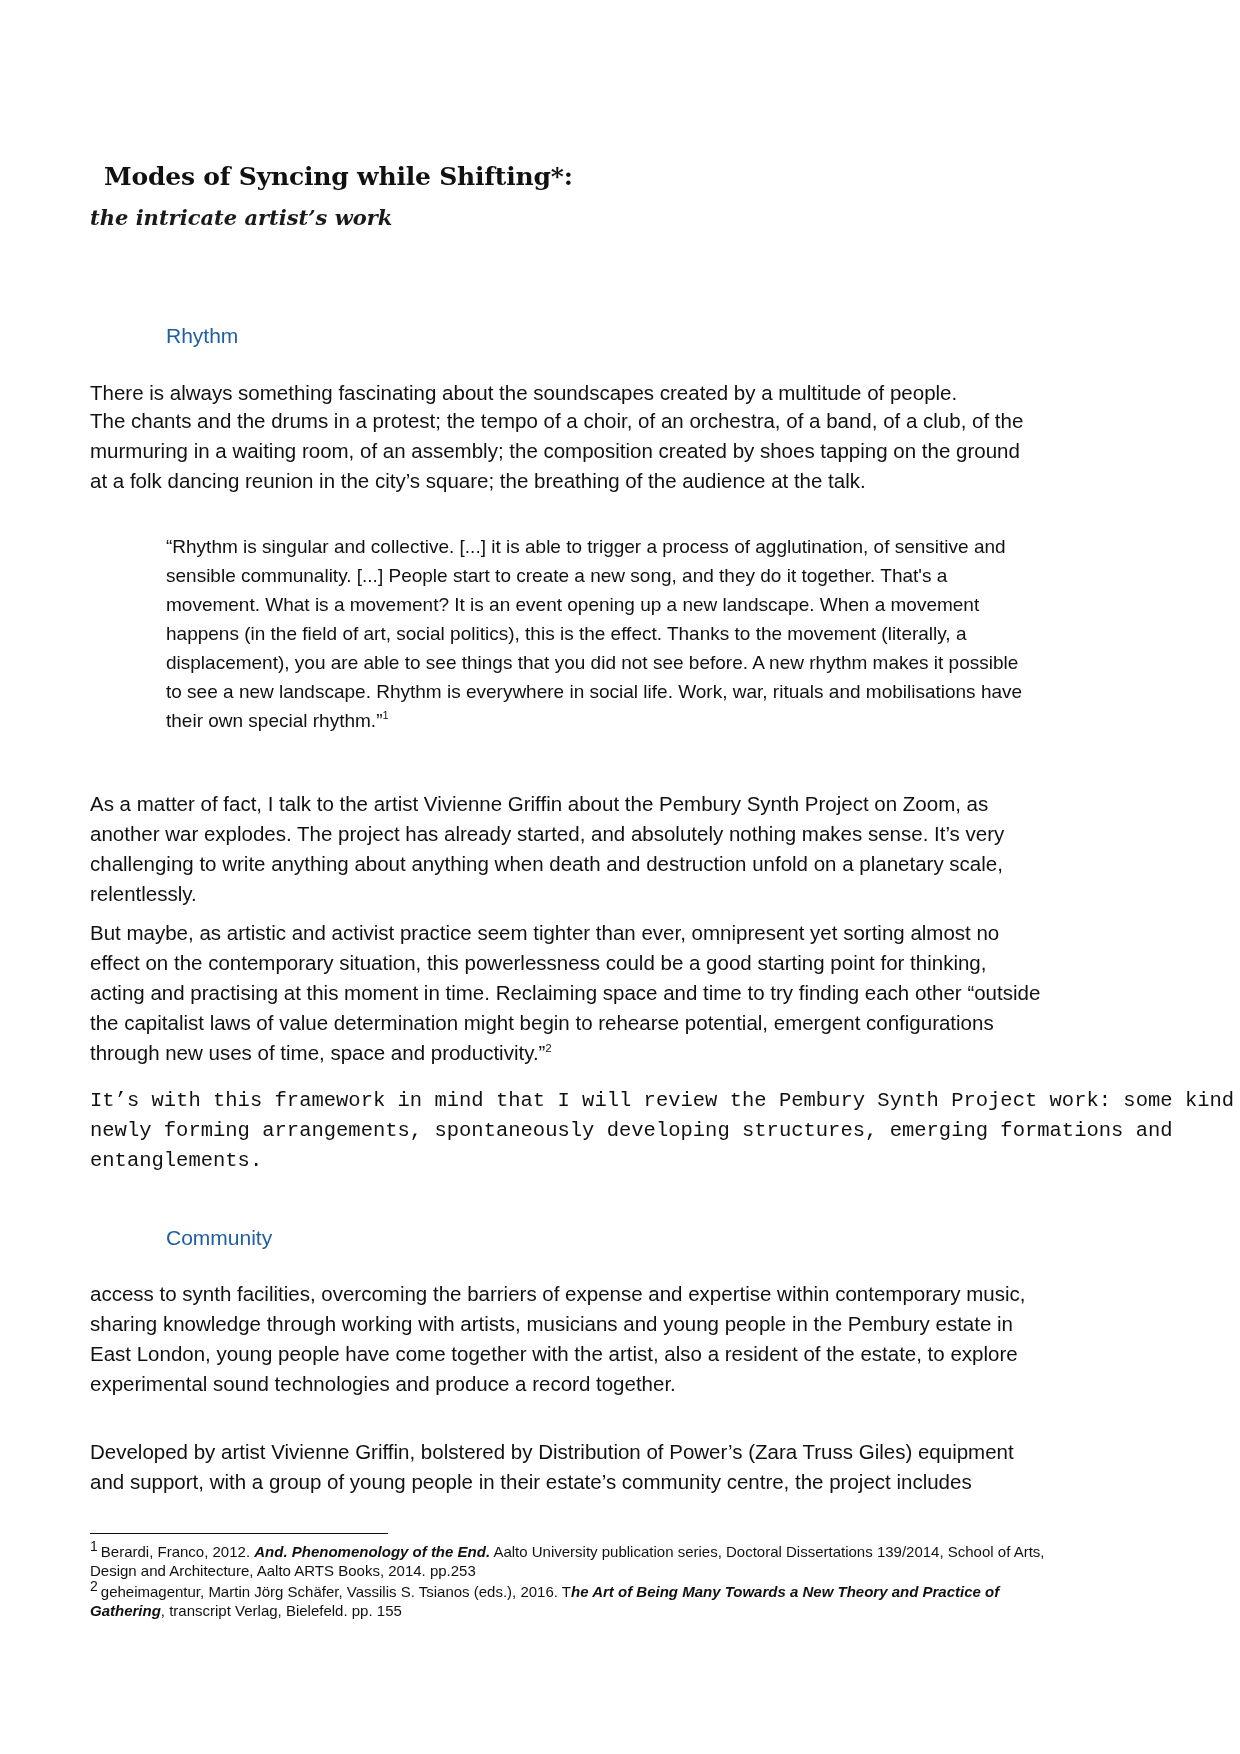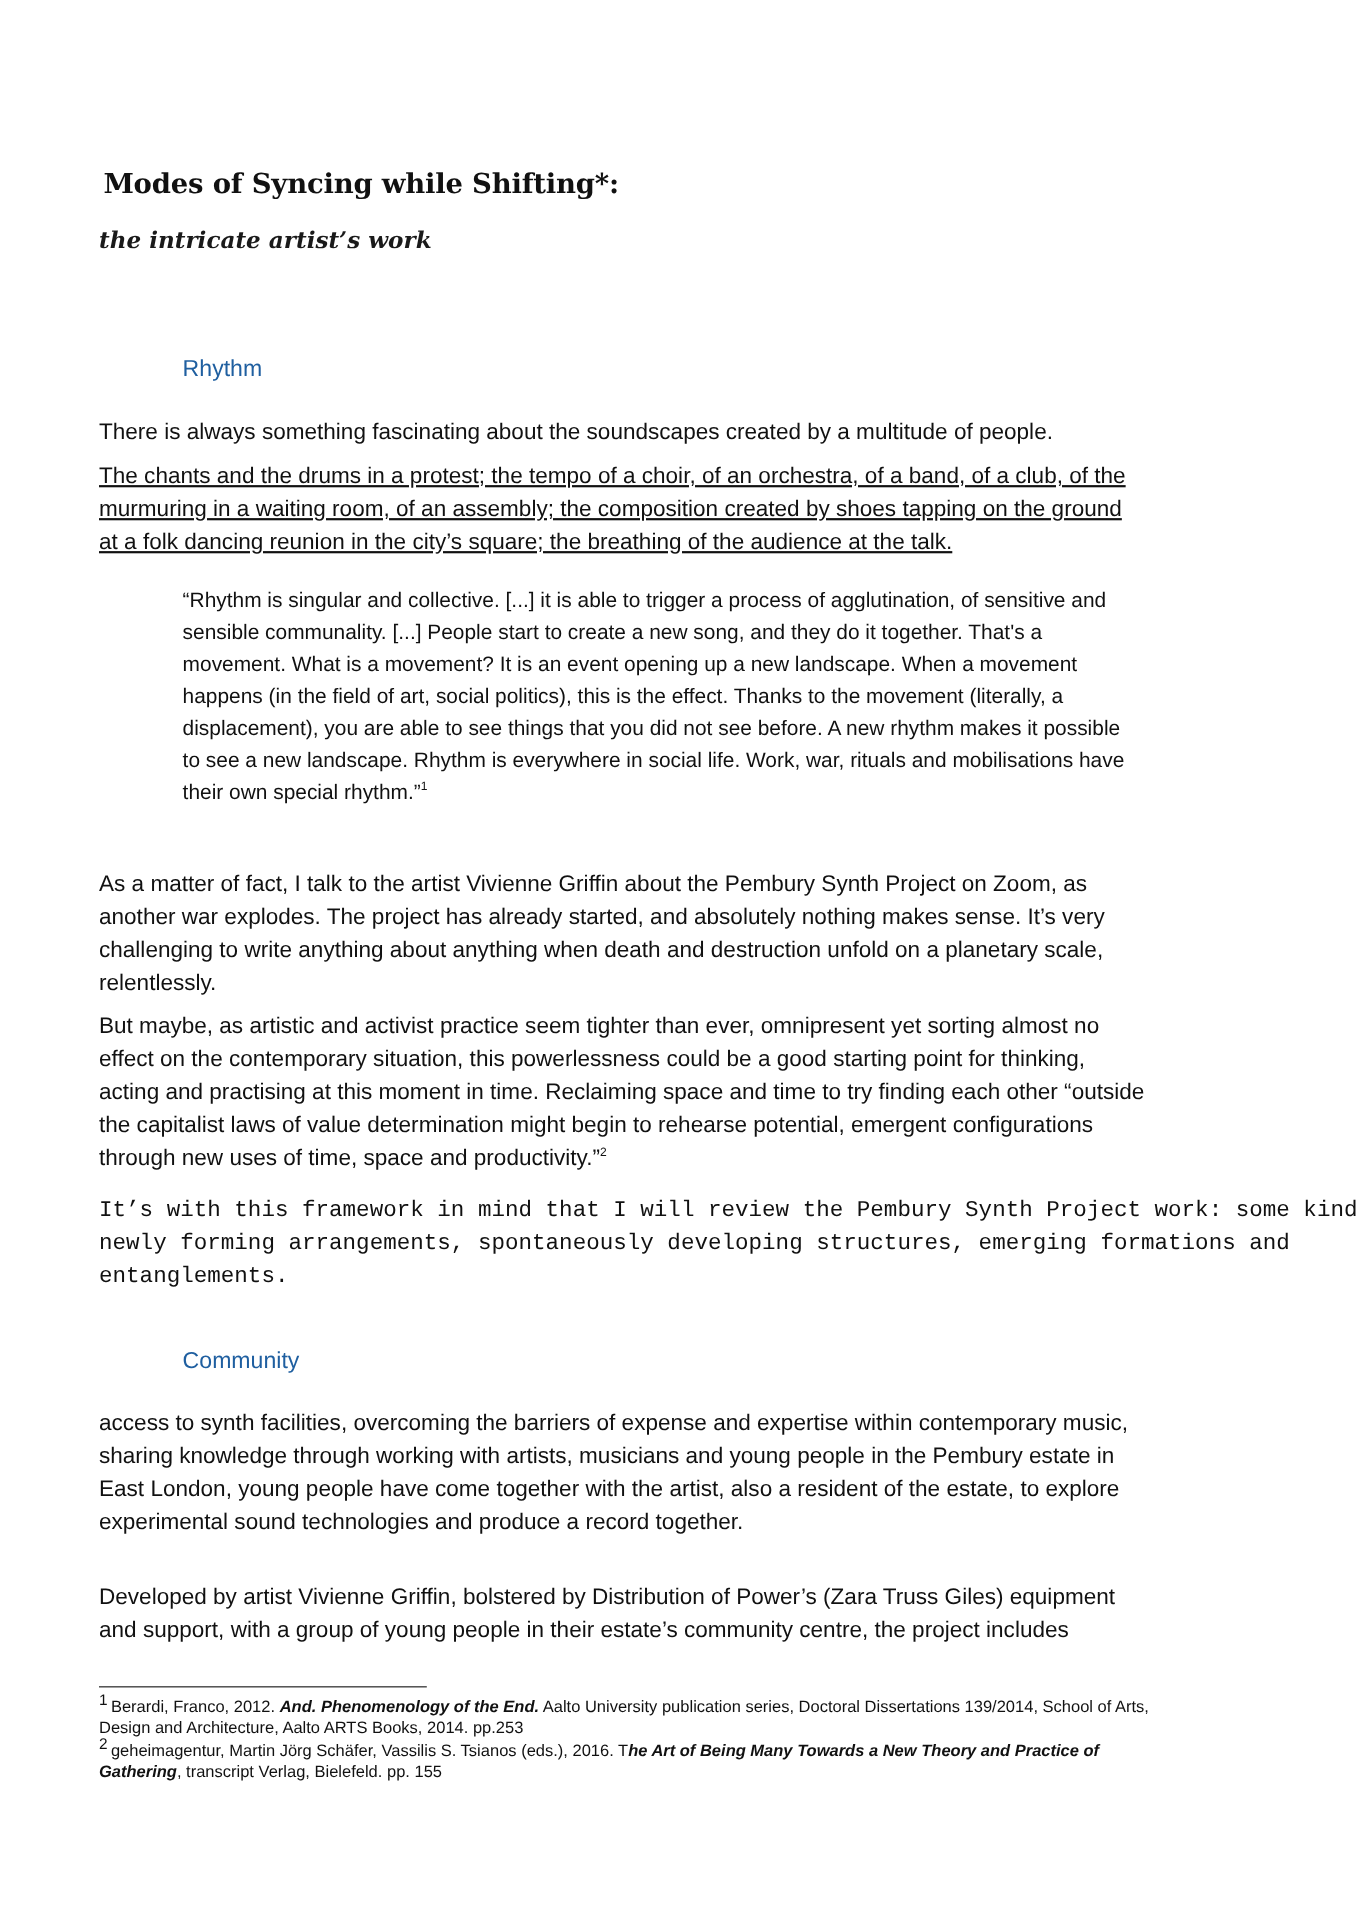--- a/index.html
+++ b/index.html
@@ -17,21 +17,21 @@
     .page {
       position: absolute;
       left: 90px;
       top: 0;
       width: 1070px;
     }
     .title {
       position: absolute;
       left: 0;
       top: 148px;
-      margin: 4px;
+      margin: 14px;
       font-family: "DejaVu Serif", "Liberation Serif", serif;
       font-weight: bold;
       font-size: 25px;
       letter-spacing: -0.2px;
       color: #111111;
       white-space: nowrap;
     }
     .subtitle {
       position: absolute;
       left: 0;
@@ -115,21 +115,21 @@
 
   <h1 class="title">Modes of Syncing while Shifting*:</h1>
   <h2 class="subtitle">the intricate artist’s work</h2>
 
   <h3 class="section-heading" style="top:324px;">Rhythm</h3>
 
   <p class="para" style="top:378px;">
     <span class="line">There is always something fascinating about the soundscapes created by a multitude of people.</span>
   </p>
 
-  <p class="para" style="top:418px;text-decoration:underline;">
+  <p class="para" style="top:406px;">
     <span class="line">The chants and the drums in a protest; the tempo of a choir, of an orchestra, of a band, of a club, of the</span>
     <span class="line">murmuring in a waiting room, of an assembly; the composition created by shoes tapping on the ground</span>
     <span class="line">at a folk dancing reunion in the city’s square; the breathing of the audience at the talk.</span>
   </p>
 
   <blockquote class="quote" style="top:532px;">
     <span class="line">“Rhythm is singular and collective. [...] it is able to trigger a process of agglutination, of sensitive and</span>
     <span class="line">sensible communality. [...] People start to create a new song, and they do it together. That's a</span>
     <span class="line">movement. What is a movement? It is an event opening up a new landscape. When a movement</span>
     <span class="line">happens (in the field of art, social politics), this is the effect. Thanks to the movement (literally, a</span>

